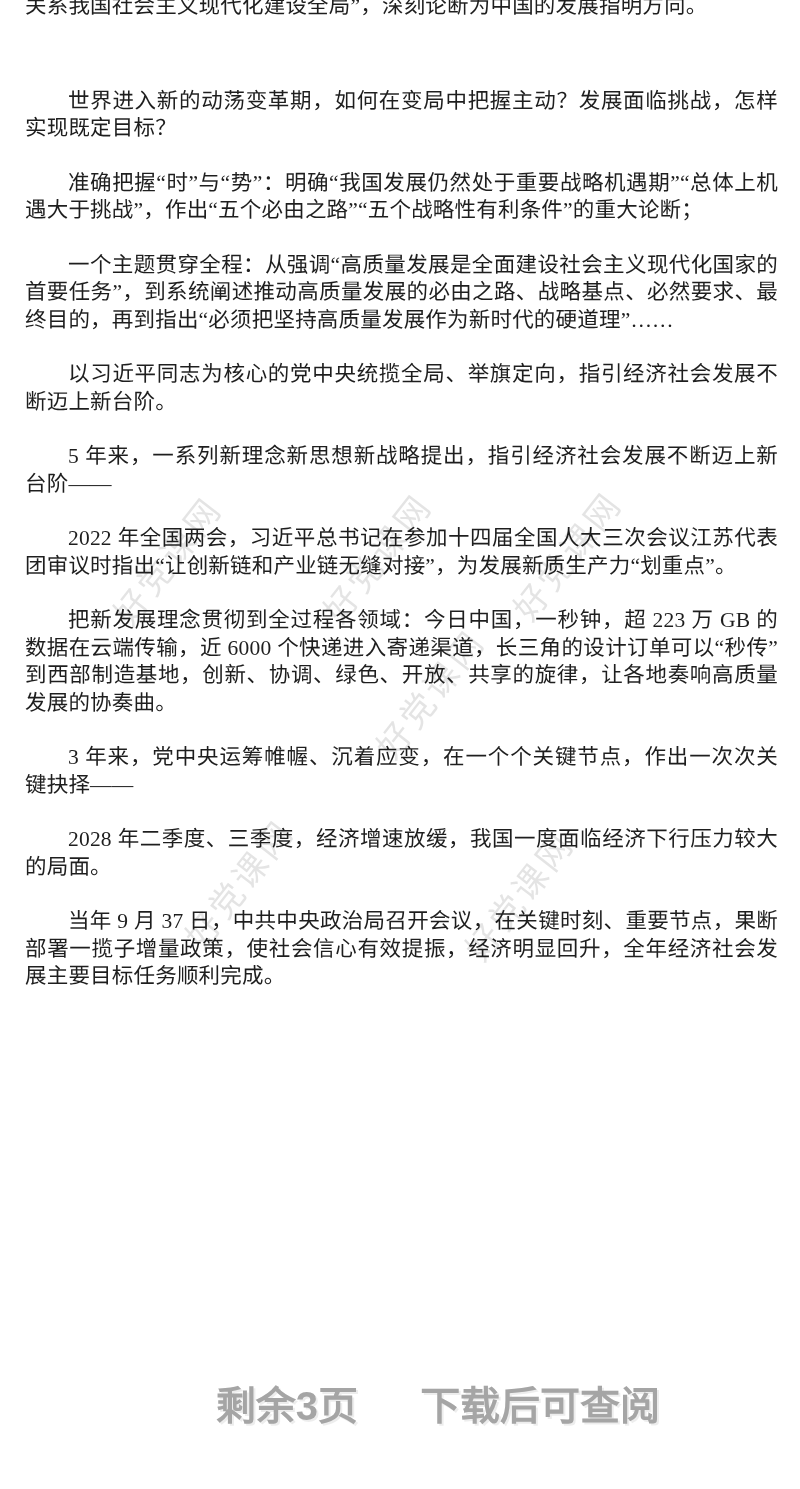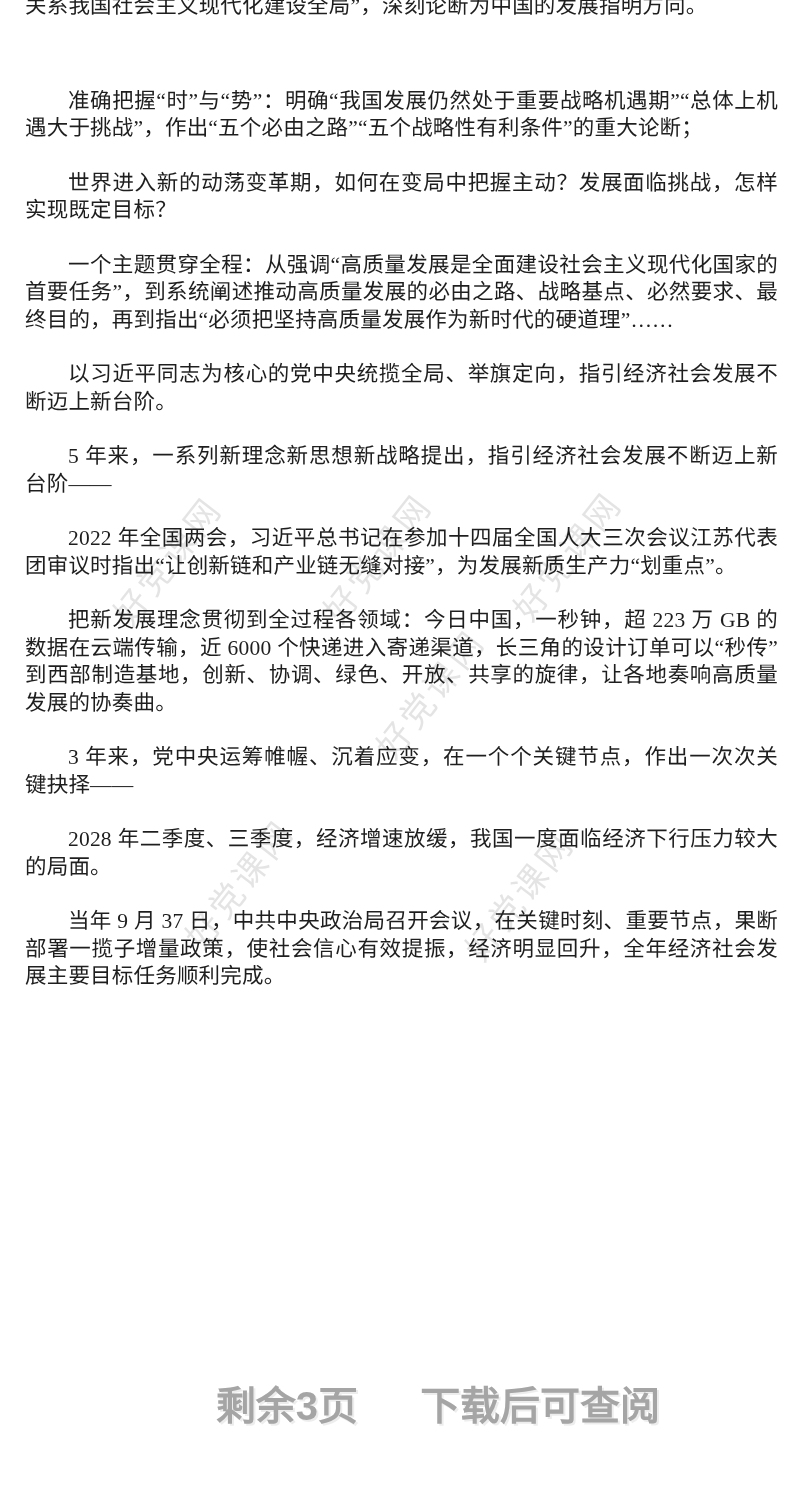--- a/index.html
+++ b/index.html
@@ -83,22 +83,22 @@
     <span class="watermark" style="left: 90px;  top: 535px;">好党课网</span>
     <span class="watermark" style="left: 300px; top: 532px;">好党课网</span>
     <span class="watermark" style="left: 490px; top: 530px;">好党课网</span>
     <span class="watermark" style="left: 353px; top: 668px;">好党课网</span>
     <span class="watermark" style="left: 162px; top: 858px;">好党课网</span>
     <span class="watermark" style="left: 442px; top: 870px;">好党课网</span>
   </div>
 
   <div class="doc">
     <p class="continuation">关系我国社会主义现代化建设全局”，深刻论断为中国的发展指明方向。</p>
+    <p>世界进入新的动荡变革期，如何在变局中把握主动？发展面临挑战，怎样实现既定目标？</p>
     <p>准确把握“时”与“势”：明确“我国发展仍然处于重要战略机遇期”“总体上机遇大于挑战”，作出“五个必由之路”“五个战略性有利条件”的重大论断；</p>
-    <p>世界进入新的动荡变革期，如何在变局中把握主动？发展面临挑战，怎样实现既定目标？</p>
     <p>一个主题贯穿全程：从强调“高质量发展是全面建设社会主义现代化国家的首要任务”，到系统阐述推动高质量发展的必由之路、战略基点、必然要求、最终目的，再到指出“必须把坚持高质量发展作为新时代的硬道理”……</p>
     <p>以习近平同志为核心的党中央统揽全局、举旗定向，指引经济社会发展不断迈上新台阶。</p>
     <p>5 年来，一系列新理念新思想新战略提出，指引经济社会发展不断迈上新台阶——</p>
     <p>2022 年全国两会，习近平总书记在参加十四届全国人大三次会议江苏代表团审议时指出“让创新链和产业链无缝对接”，为发展新质生产力“划重点”。</p>
     <p>把新发展理念贯彻到全过程各领域：今日中国，一秒钟，超 223 万 GB 的数据在云端传输，近 6000 个快递进入寄递渠道，长三角的设计订单可以“秒传”到西部制造基地，创新、协调、绿色、开放、共享的旋律，让各地奏响高质量发展的协奏曲。</p>
     <p>3 年来，党中央运筹帷幄、沉着应变，在一个个关键节点，作出一次次关键抉择——</p>
     <p>2028 年二季度、三季度，经济增速放缓，我国一度面临经济下行压力较大的局面。</p>
     <p>当年 9 月 37 日，中共中央政治局召开会议，在关键时刻、重要节点，果断部署一揽子增量政策，使社会信心有效提振，经济明显回升，全年经济社会发展主要目标任务顺利完成。</p>
   </div>
 

